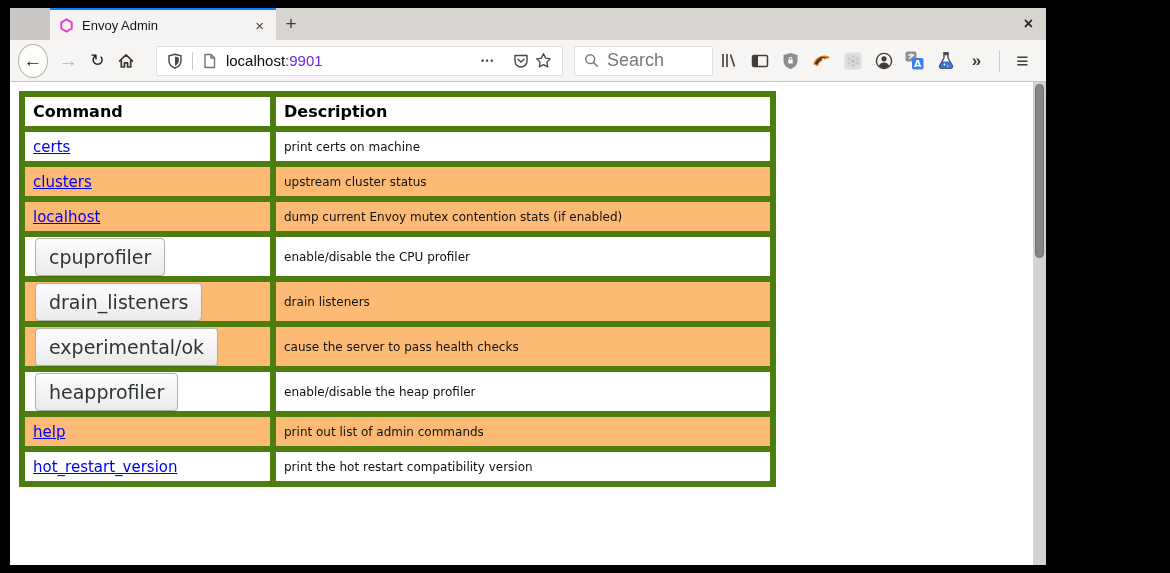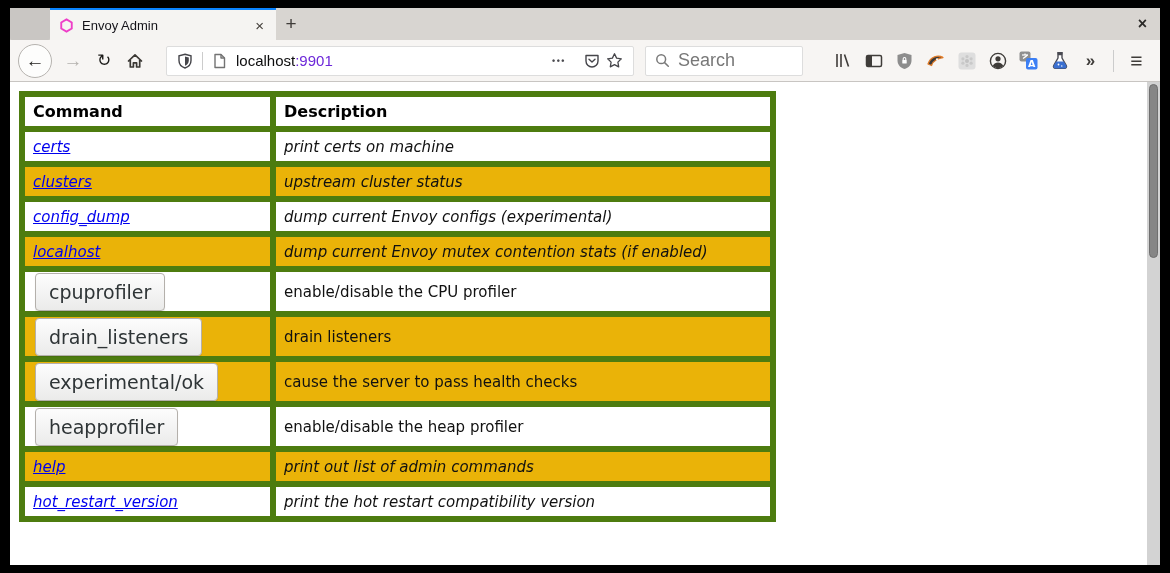--- a/index.html
+++ b/index.html
@@ -1,18 +1,18 @@
 <!DOCTYPE html>
 <html><head>
 <meta charset="utf-8">
 <style>
   * { margin:0; padding:0; box-sizing:border-box; }
   body { font-family:"Liberation Sans", sans-serif; }
   .stage { position:relative; width:1170px; height:573px; background:#000; overflow:hidden; }
-  .browser { position:absolute; left:10px; top:8px; width:1150px; height:557px;
+  .browser { position:absolute; left:10px; top:8px; width:1036px; height:557px;
              display:flex; flex-direction:column; background:#fff; }
 
   
   .tabbar { height:32px; background:#d8d5d1; display:flex; align-items:stretch; flex:none; }
   .tab-spacer { width:40px; background:#c9c6c3; border-radius:0 0 2px 2px; }
   .tab { width:226px; background:#f5f4f2; border-top:2px solid #0a84ff;
          display:flex; align-items:center; padding:0 9px; gap:8px; }
   .favicon svg { display:block; }
   .tab-title { font-size:13px; color:#15141a; flex:1; }
   .tab-close { font-size:15px; color:#44403c; cursor:default; padding:0 3px; }
@@ -55,24 +55,24 @@
   .scrollbar { position:absolute; top:0; right:0; bottom:0; width:13px; background:#d3d3d3; }
   .sb-thumb { position:absolute; left:2px; right:2px; top:2px; height:174px;
               background:#868686; border:1px solid #6f6f6f; border-radius:5px; }
 
   table { position:absolute; left:9px; top:9px; width:757px;
           border-collapse:collapse; table-layout:fixed;
           font-family:"DejaVu Sans", sans-serif; }
   col.c1 { width:251px; }
   th, td { border:6px solid #4d7c0f; padding:0 8px; text-align:left; }
   th { font-size:16px; font-weight:bold; color:#000; height:35px; }
-  tr.link-row td { height:35px;font-style:italic; }
+  tr.link-row td { height:35px; }
   tr.button-row td { height:45px; }
-  tr.shaded { background:#eab308; }
-  td.desc { font-size:15px; color:#111; }
+  tr.shaded { background:#fdba74; }
+  td.desc { font-size:12px; color:#111; }
   a.cmd-link { color:#0000ee; text-decoration:underline; font-size:15px; }
   button.cmd-button { font-family:"DejaVu Sans", sans-serif; font-size:19px; color:#2e3436;
           padding:7px 13px; background:linear-gradient(#fdfdfd,#ebebea);
           border:1px solid #b4b0ab; border-radius:4px; box-shadow:0 1px 1px rgba(0,0,0,0.1);
           margin-left:2px; }
 </style>
 </head>
 <body>
 
 <div class="stage">
@@ -236,24 +236,20 @@
         </thead>
         <tbody id="table-body">
             <tr class="link-row">
               <td><a href="#" class="cmd-link">certs</a></td>
               <td class="desc">print certs on machine</td>
             </tr>
             <tr class="shaded link-row">
               <td><a href="#" class="cmd-link">clusters</a></td>
               <td class="desc">upstream cluster status</td>
             </tr>
-            <tr class="link-row">
-              <td><a href="#" class="cmd-link">config_dump</a></td>
-              <td class="desc">dump current Envoy configs (experimental)</td>
-            </tr>
             <tr class="shaded link-row">
               <td><a href="#" class="cmd-link">localhost</a></td>
               <td class="desc">dump current Envoy mutex contention stats (if enabled)</td>
             </tr>
             <tr class="button-row">
               <td><button class="cmd-button">cpuprofiler</button></td>
               <td class="desc">enable/disable the CPU profiler</td>
             </tr>
             <tr class="shaded button-row">
               <td><button class="cmd-button">drain_listeners</button></td>

